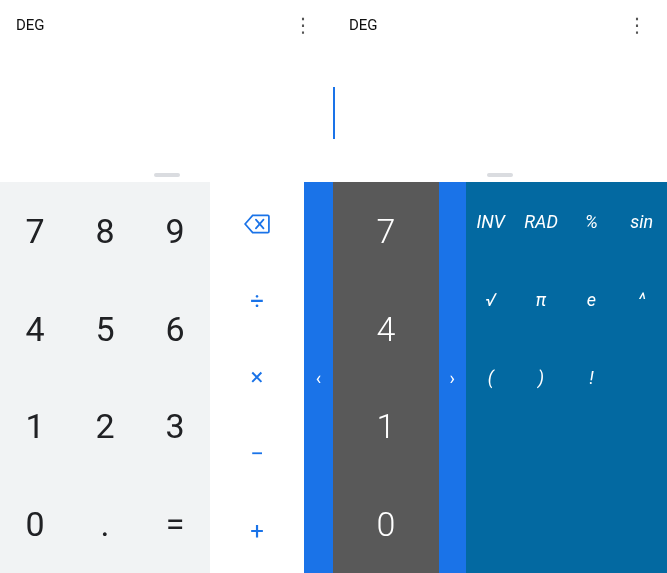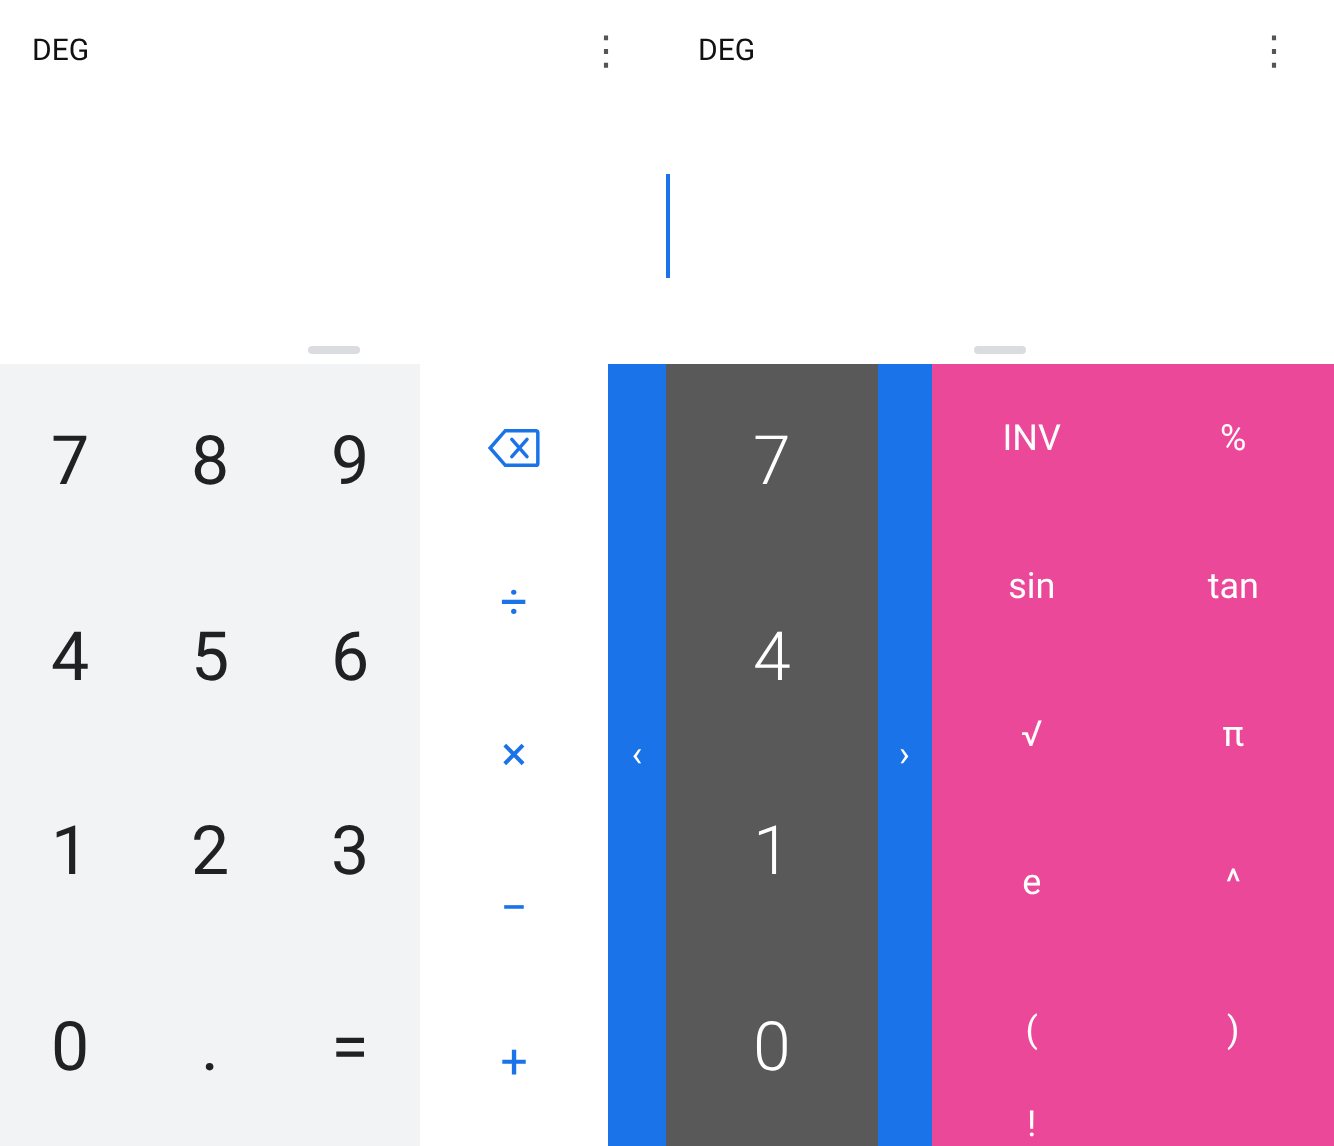--- a/index.html
+++ b/index.html
@@ -161,27 +161,28 @@
     display: flex;
     align-items: center;
     justify-content: center;
     color: #fff;
     font-size: 18px;
     cursor: pointer;
   }
 
   .sci {
     width: 219px;
-    background: #ec4899;
-    display: grid;
-    grid-template-columns: repeat(2, 1fr);
+    background: #0369a1;
+    display: grid;
+    grid-template-columns: repeat(4, 1fr);
     grid-template-rows: repeat(5, 1fr);
     align-items: center;
     justify-items: center;
     color: #fff;
+    font-style: italic;
   }
   .sci .fn {
     font-size: 18px;
     width: 100%;
     height: 100%;
     display: flex;
     align-items: center;
     justify-content: center;
     cursor: pointer;
     font-weight: 400;
@@ -252,23 +253,23 @@
         <div class="key">7</div>
         <div class="key">4</div>
         <div class="key">1</div>
         <div class="key">0</div>
       </div>
       <div class="drawer-tab-right">
         <span>›</span>
       </div>
       <div class="sci">
         <div class="fn">INV</div>
+        <div class="fn">RAD</div>
         <div class="fn">%</div>
         <div class="fn">sin</div>
-        <div class="fn">tan</div>
         <div class="fn">√</div>
         <div class="fn">π</div>
         <div class="fn">e</div>
         <div class="fn">^</div>
         <div class="fn">(</div>
         <div class="fn">)</div>
         <div class="fn">!</div>
       </div>
     </div>
   </div>

